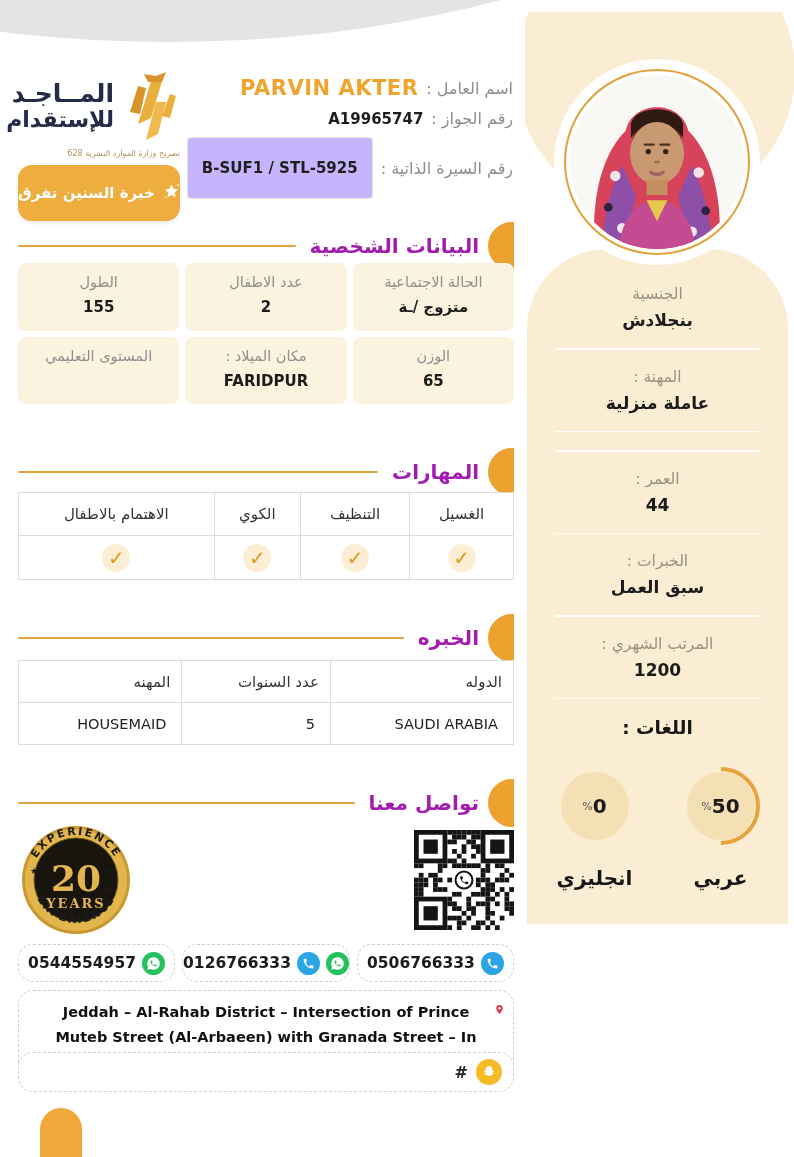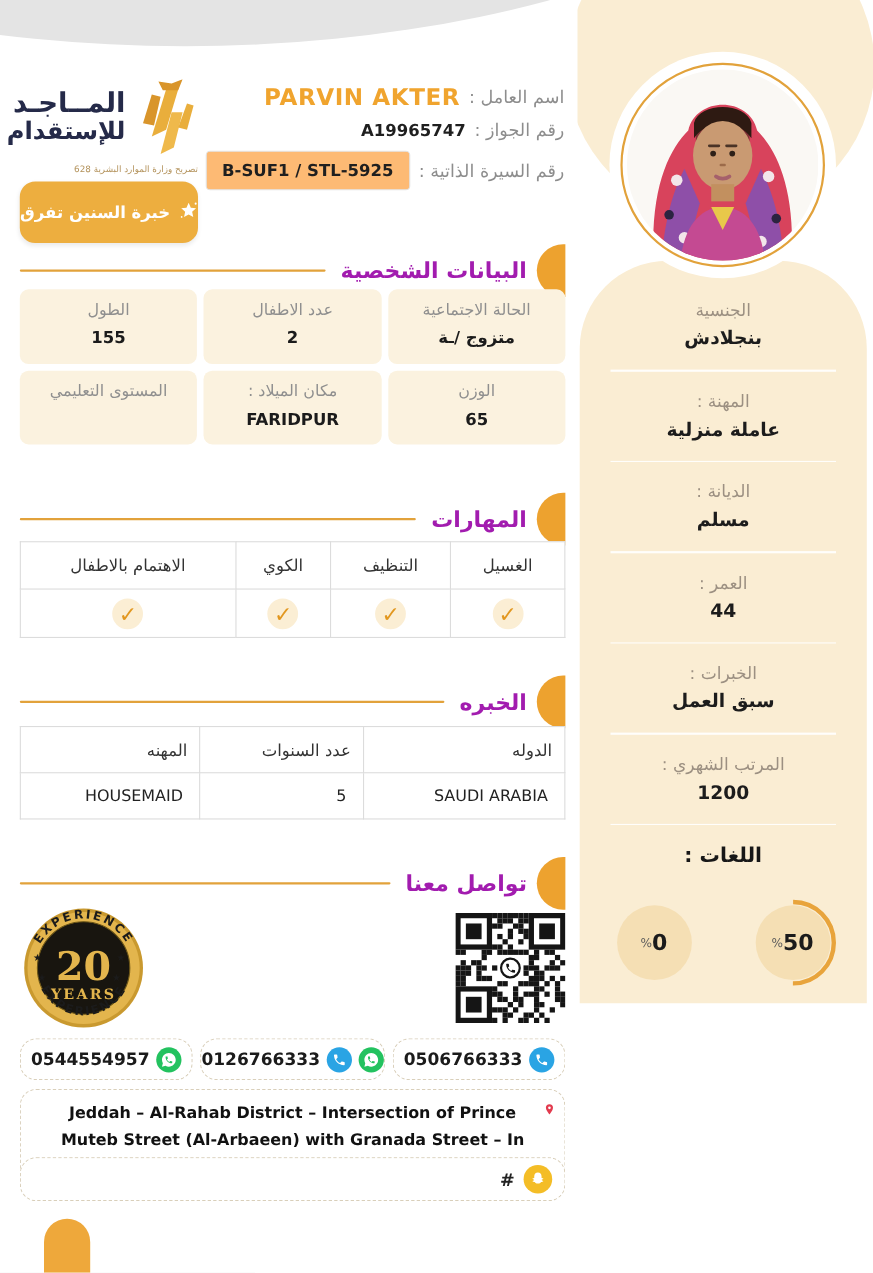--- a/index.html
+++ b/index.html
@@ -22,21 +22,21 @@
     display:flex; direction:rtl; align-items:center; justify-content:center; gap:8px;
     color:#fff; font-weight:bold; font-size:15px; box-shadow:0 2px 4px rgba(0,0,0,.08); }
 
   
   .id-fields { position:absolute; right:281px; top:76px; display:flex; flex-direction:column;
     align-items:flex-end; gap:9px; }
   .id-row { display:flex; direction:rtl; align-items:center; gap:8px; }
   .id-label { color:#8D8D8D; font-size:16px; }
   .worker-name { color:#F0A42E; font-weight:bold; font-size:21px; letter-spacing:.5px; direction:ltr; }
   .id-value { color:#1F1F1F; font-weight:bold; font-size:15px; direction:ltr; }
-  .cv-box { border:1px solid #E3E3E3; border-radius:4px; background:#fdba74; padding:8px 14px; }
+  .cv-box { border:1px solid #E3E3E3; border-radius:4px; background:#c4b5fd; padding:21px 14px; }
 
   
   .section-head { position:absolute; left:18px; width:496px; height:52px;
     display:flex; direction:rtl; align-items:center; }
   .section-tab { width:26px; height:48px; background:#EDA22F; border-radius:26px 0 0 26px; flex:none; }
   .section-title { font-size:20px; font-weight:bold; color:#a21caf; margin:0 9px 0 14px; }
   .section-line { flex:1; height:2.5px; background:#E2A23B; border-radius:2px; }
 
   
   .cards { position:absolute; left:18px; top:263px; width:496px; display:grid; direction:rtl;
@@ -73,21 +73,21 @@
     direction:rtl; text-align:center; padding:9px 22px; font-weight:bold; font-size:14.5px;
     color:#111; line-height:1.75; }
   .pin { position:absolute; right:8px; top:7px; }
   .snap-box { position:absolute; left:18px; top:1052px; width:496px; height:40px;
     display:flex; align-items:center; justify-content:flex-end; gap:8px; padding-right:11px; }
   .hash { font-weight:bold; font-size:16px; color:#222; }
   .bottom-pill { position:absolute; left:40px; top:1108px; width:42px; height:60px;
     background:#EEA83B; border-radius:21px 21px 0 0; }
 
   
-  .sidebar { position:absolute; left:525px; top:0; width:269px; height:912px; background:#fff; overflow:hidden; }
+  .sidebar { position:absolute; left:525px; top:12px; width:269px; height:912px; background:#fff; overflow:hidden; }
   .side-circle { position:absolute; left:-10px; top:-80px; width:280px; height:280px;
     border-radius:50%; background:#FAEDD3; }
   .side-panel { position:absolute; left:2px; top:237px; width:261px; bottom:-80px;
     background:#FAEDD3; border-radius:80px 80px 0 0; }
   .photo-disc { position:absolute; left:29px; top:47px; width:206px; height:206px;
     border-radius:50%; background:#fff; }
   .photo-ring { position:absolute; inset:10px; border:2px solid #E2A23B; border-radius:50%; }
   .photo { position:absolute; inset:16px; border-radius:50%; overflow:hidden; }
   .panel-content { position:absolute; left:2px; top:237px; width:261px; padding-top:36px; text-align:center; }
   .s-label { color:#9C9082; font-size:15.5px; margin-bottom:7px; direction:rtl; }
@@ -504,24 +504,20 @@
       <div>
         <div class="s-label">الجنسية</div>
         <div class="s-value">بنجلادش</div>
       </div>
       <div class="s-div"></div>
       <div>
         <div class="s-label">المهنة :</div>
         <div class="s-value">عاملة منزلية</div>
       </div>
       <div class="s-div"></div>
-      <div>
-        <div class="s-label">الديانة :</div>
-        <div class="s-value">مسلم</div>
-      </div>
       <div class="s-div"></div>
       <div>
         <div class="s-label">العمر :</div>
         <div class="s-value">44</div>
       </div>
       <div class="s-div"></div>
       <div>
         <div class="s-label">الخبرات :</div>
         <div class="s-value">سبق العمل</div>
       </div>

